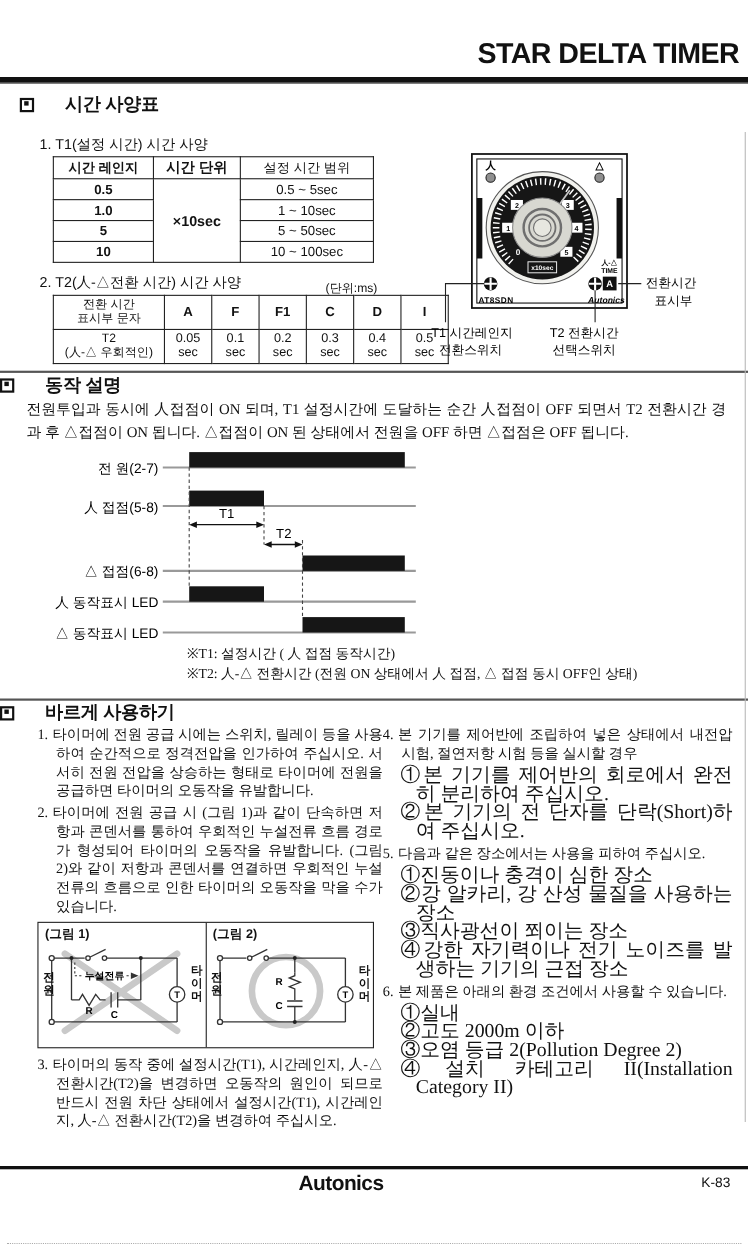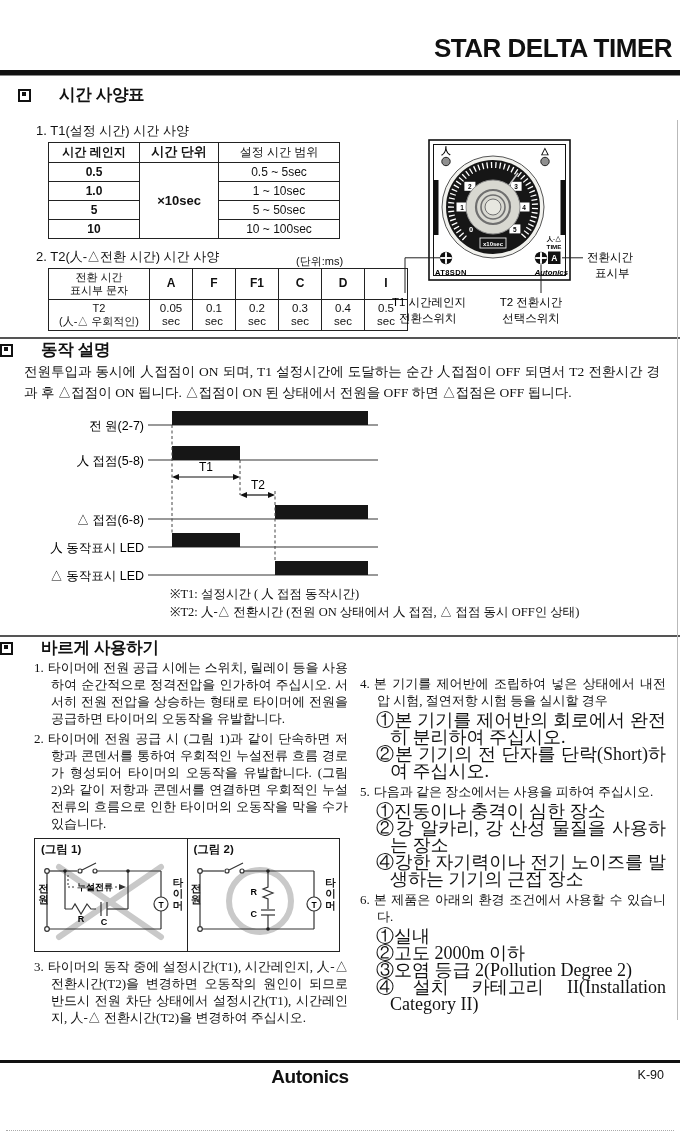--- a/index.html
+++ b/index.html
@@ -43,21 +43,21 @@
 
   
   .op-head{margin:8px 0 5px 18px;}
   .op-desc{margin:0 20px 0 24px;font-family:"Liberation Serif",serif;font-size:13.5px;
            line-height:21px;text-align:justify;}
   .tdiag{display:block;margin:4px 0 0 20px;}
   .note{margin-left:170px;font-family:"Liberation Serif",serif;font-size:12.5px;line-height:18px;}
 
   
   .use-head{margin:9px 0 6px 18px;}
-  .cols{display:flex;margin:0 14px 0 18px;gap:12px;align-items:center;}
+  .cols{display:flex;margin:0 14px 0 18px;}
   .colL{width:330px;padding-left:16px;box-sizing:border-box;}
   .colR{flex:1;}
   .item{font-family:"Liberation Serif",serif;font-size:13px;line-height:17px;
         text-align:justify;padding-left:17px;text-indent:-17px;margin-bottom:3px;}
   .item .no{margin-right:4px;}
   .sub{font-family:"Liberation Serif",serif;font-size:18px;line-height:17px;
        text-align:justify;padding-left:30px;text-indent:-14px;}
   .figbox{display:flex;border:1px solid #222;width:306px;box-sizing:border-box;
           margin:6px 0 6px 0;font-weight:bold;}
   .figpanel{position:relative;width:152px;padding:3px 0 2px 0;}
@@ -398,30 +398,31 @@
         <div class="item">
           <span class="no">4.</span><span>본 기기를 제어반에 조립하여 넣은 상태에서 내전압 시험, 절연저항 시험 등을 실시할 경우</span>
         </div>
         <div class="sub">①본 기기를 제어반의 회로에서 완전히 분리하여 주십시오.</div>
         <div class="sub">②본 기기의 전 단자를 단락(Short)하여 주십시오.</div>
         <div class="item" style="margin-top:3px;">
           <span class="no">5.</span><span>다음과 같은 장소에서는 사용을 피하여 주십시오.</span>
         </div>
         <div class="sub">①진동이나 충격이 심한 장소</div>
         <div class="sub">②강 알카리, 강 산성 물질을 사용하는 장소</div>
+        <div class="sub">③직사광선이 쬐이는 장소</div>
         <div class="sub">④강한 자기력이나 전기 노이즈를 발생하는 기기의 근접 장소</div>
         <div class="item" style="margin-top:3px;">
           <span class="no">6.</span><span>본 제품은 아래의 환경 조건에서 사용할 수 있습니다.</span>
         </div>
         <div class="sub">①실내</div>
         <div class="sub">②고도 2000m 이하</div>
         <div class="sub">③오염 등급 2(Pollution Degree 2)</div>
         <div class="sub">④설치 카테고리 II(Installation Category II)</div>
       </div>
     </div>
   </div>
 
   <div class="footer">
     <div class="foot-rule"></div>
     <div class="brand">Autonics</div>
-    <div class="pagenum">K-90</div>
+    <div class="pagenum">K-83</div>
   </div>
 </div>
 
 </body></html>

